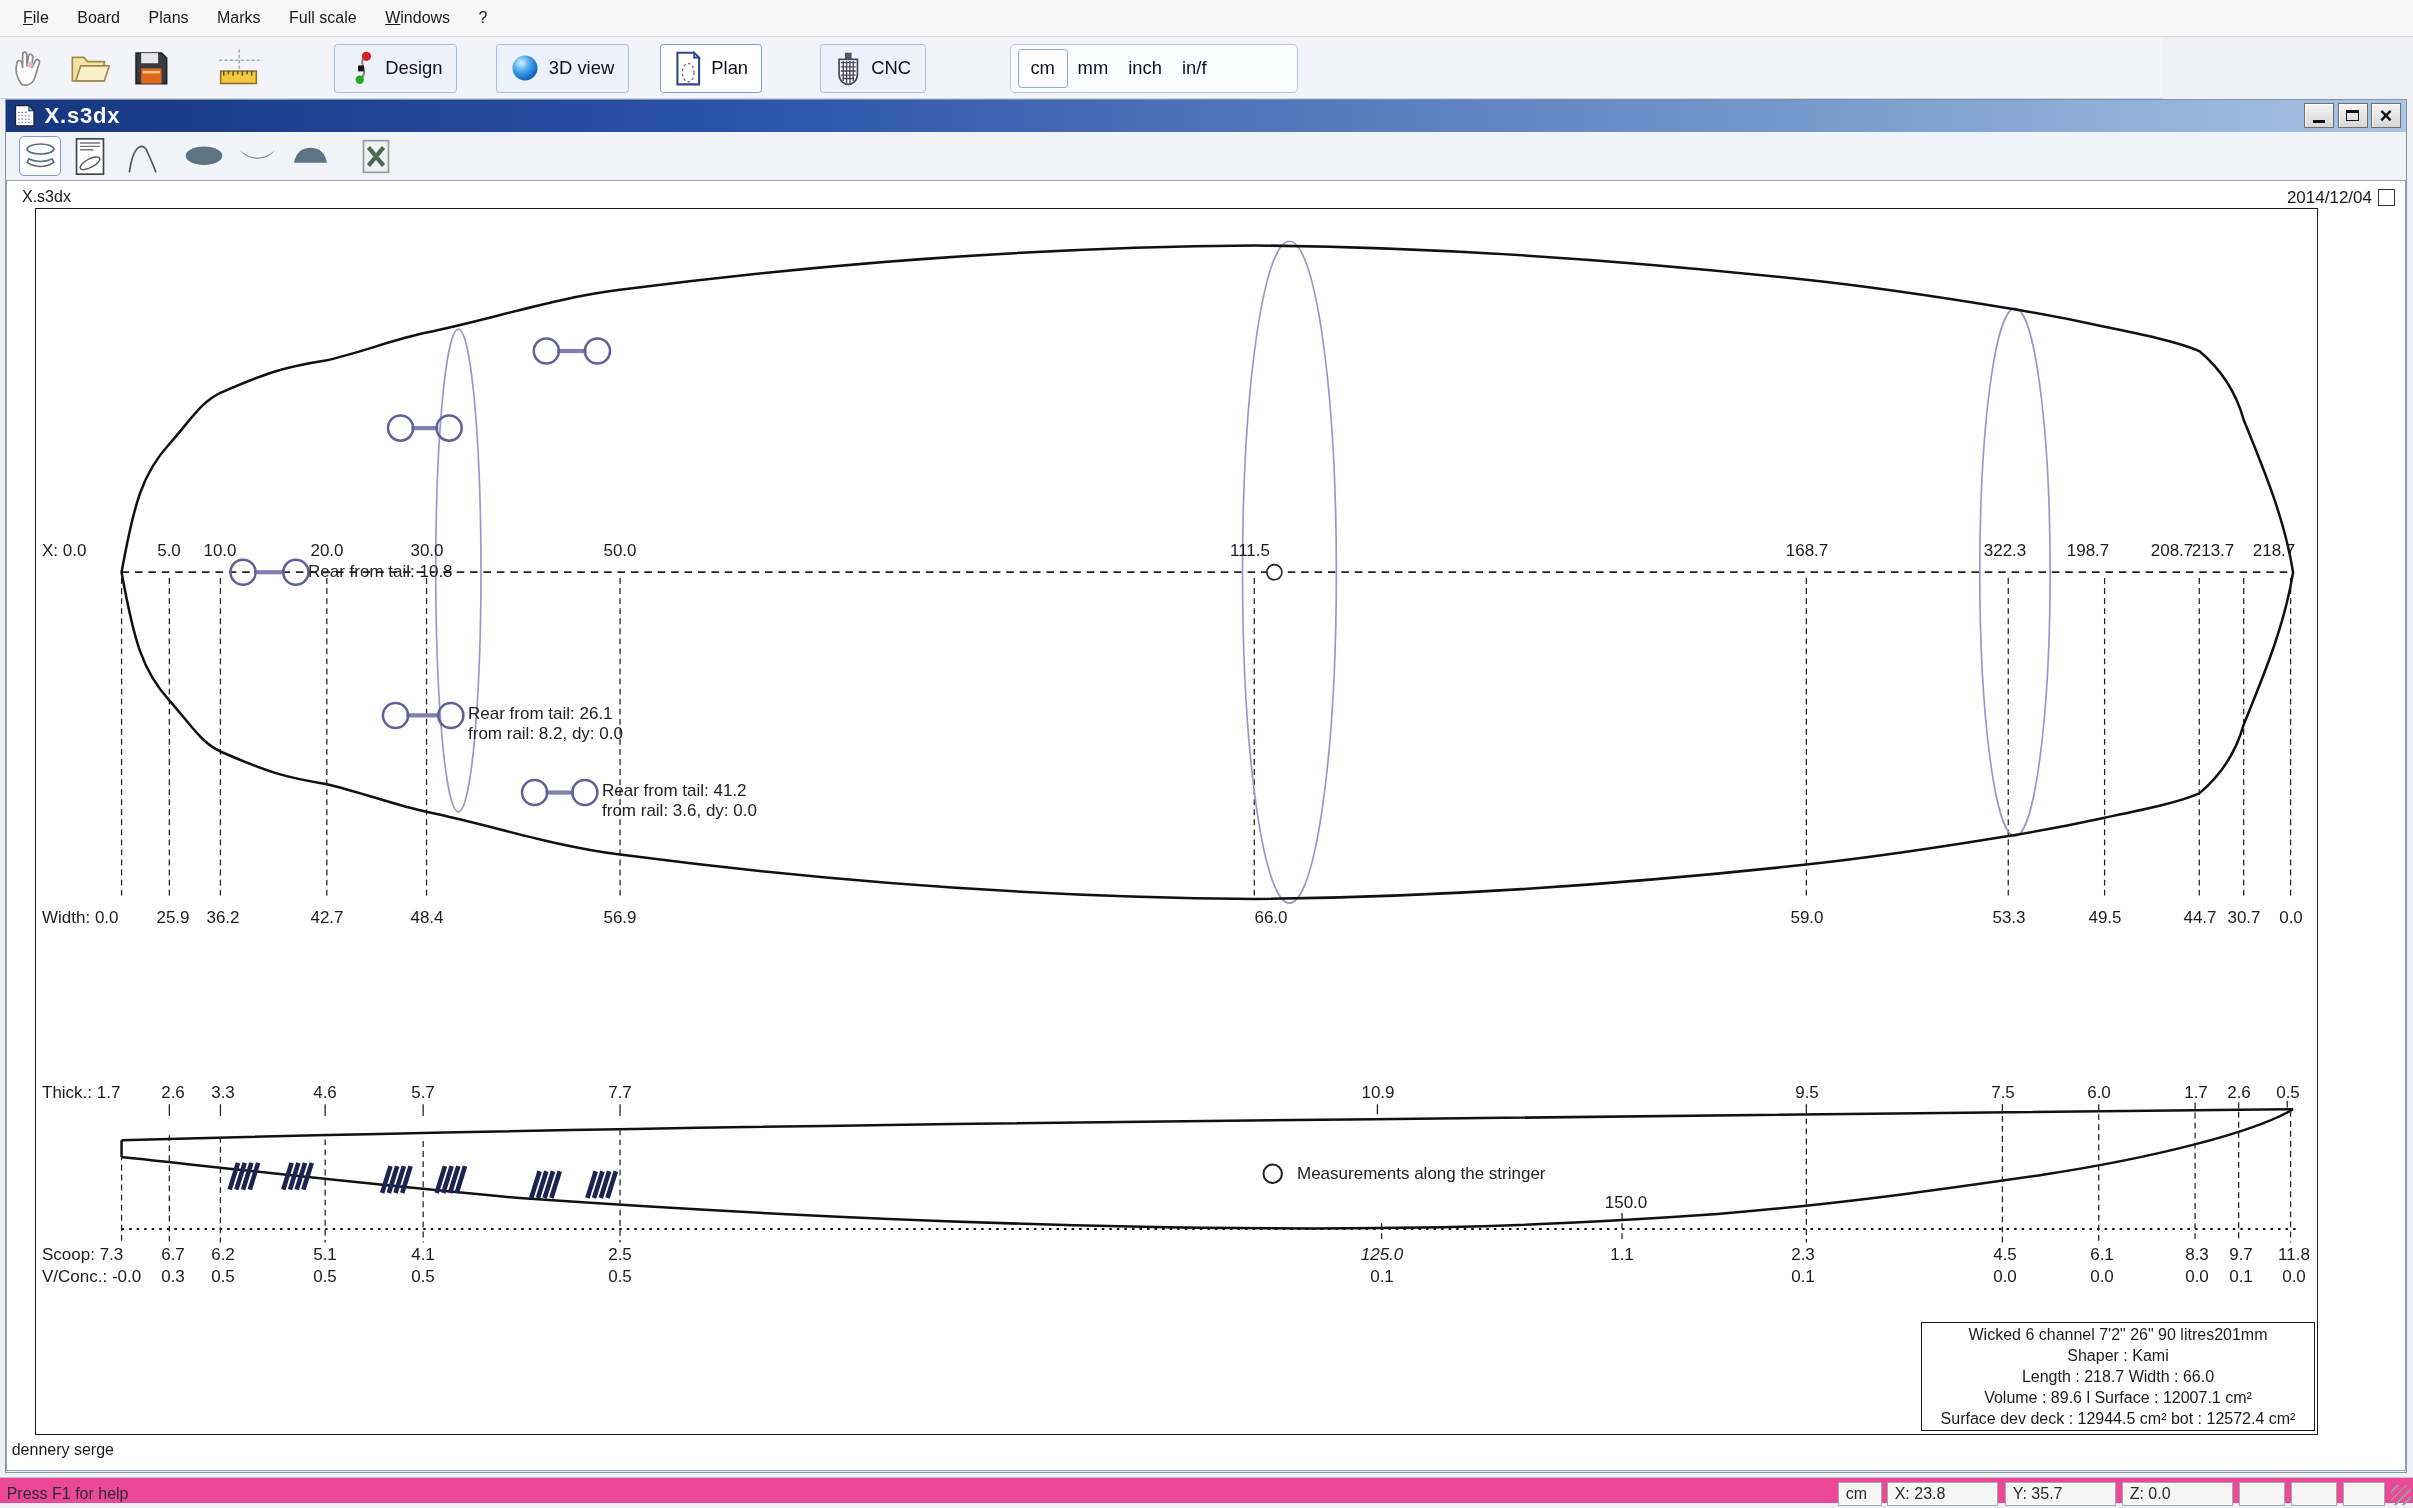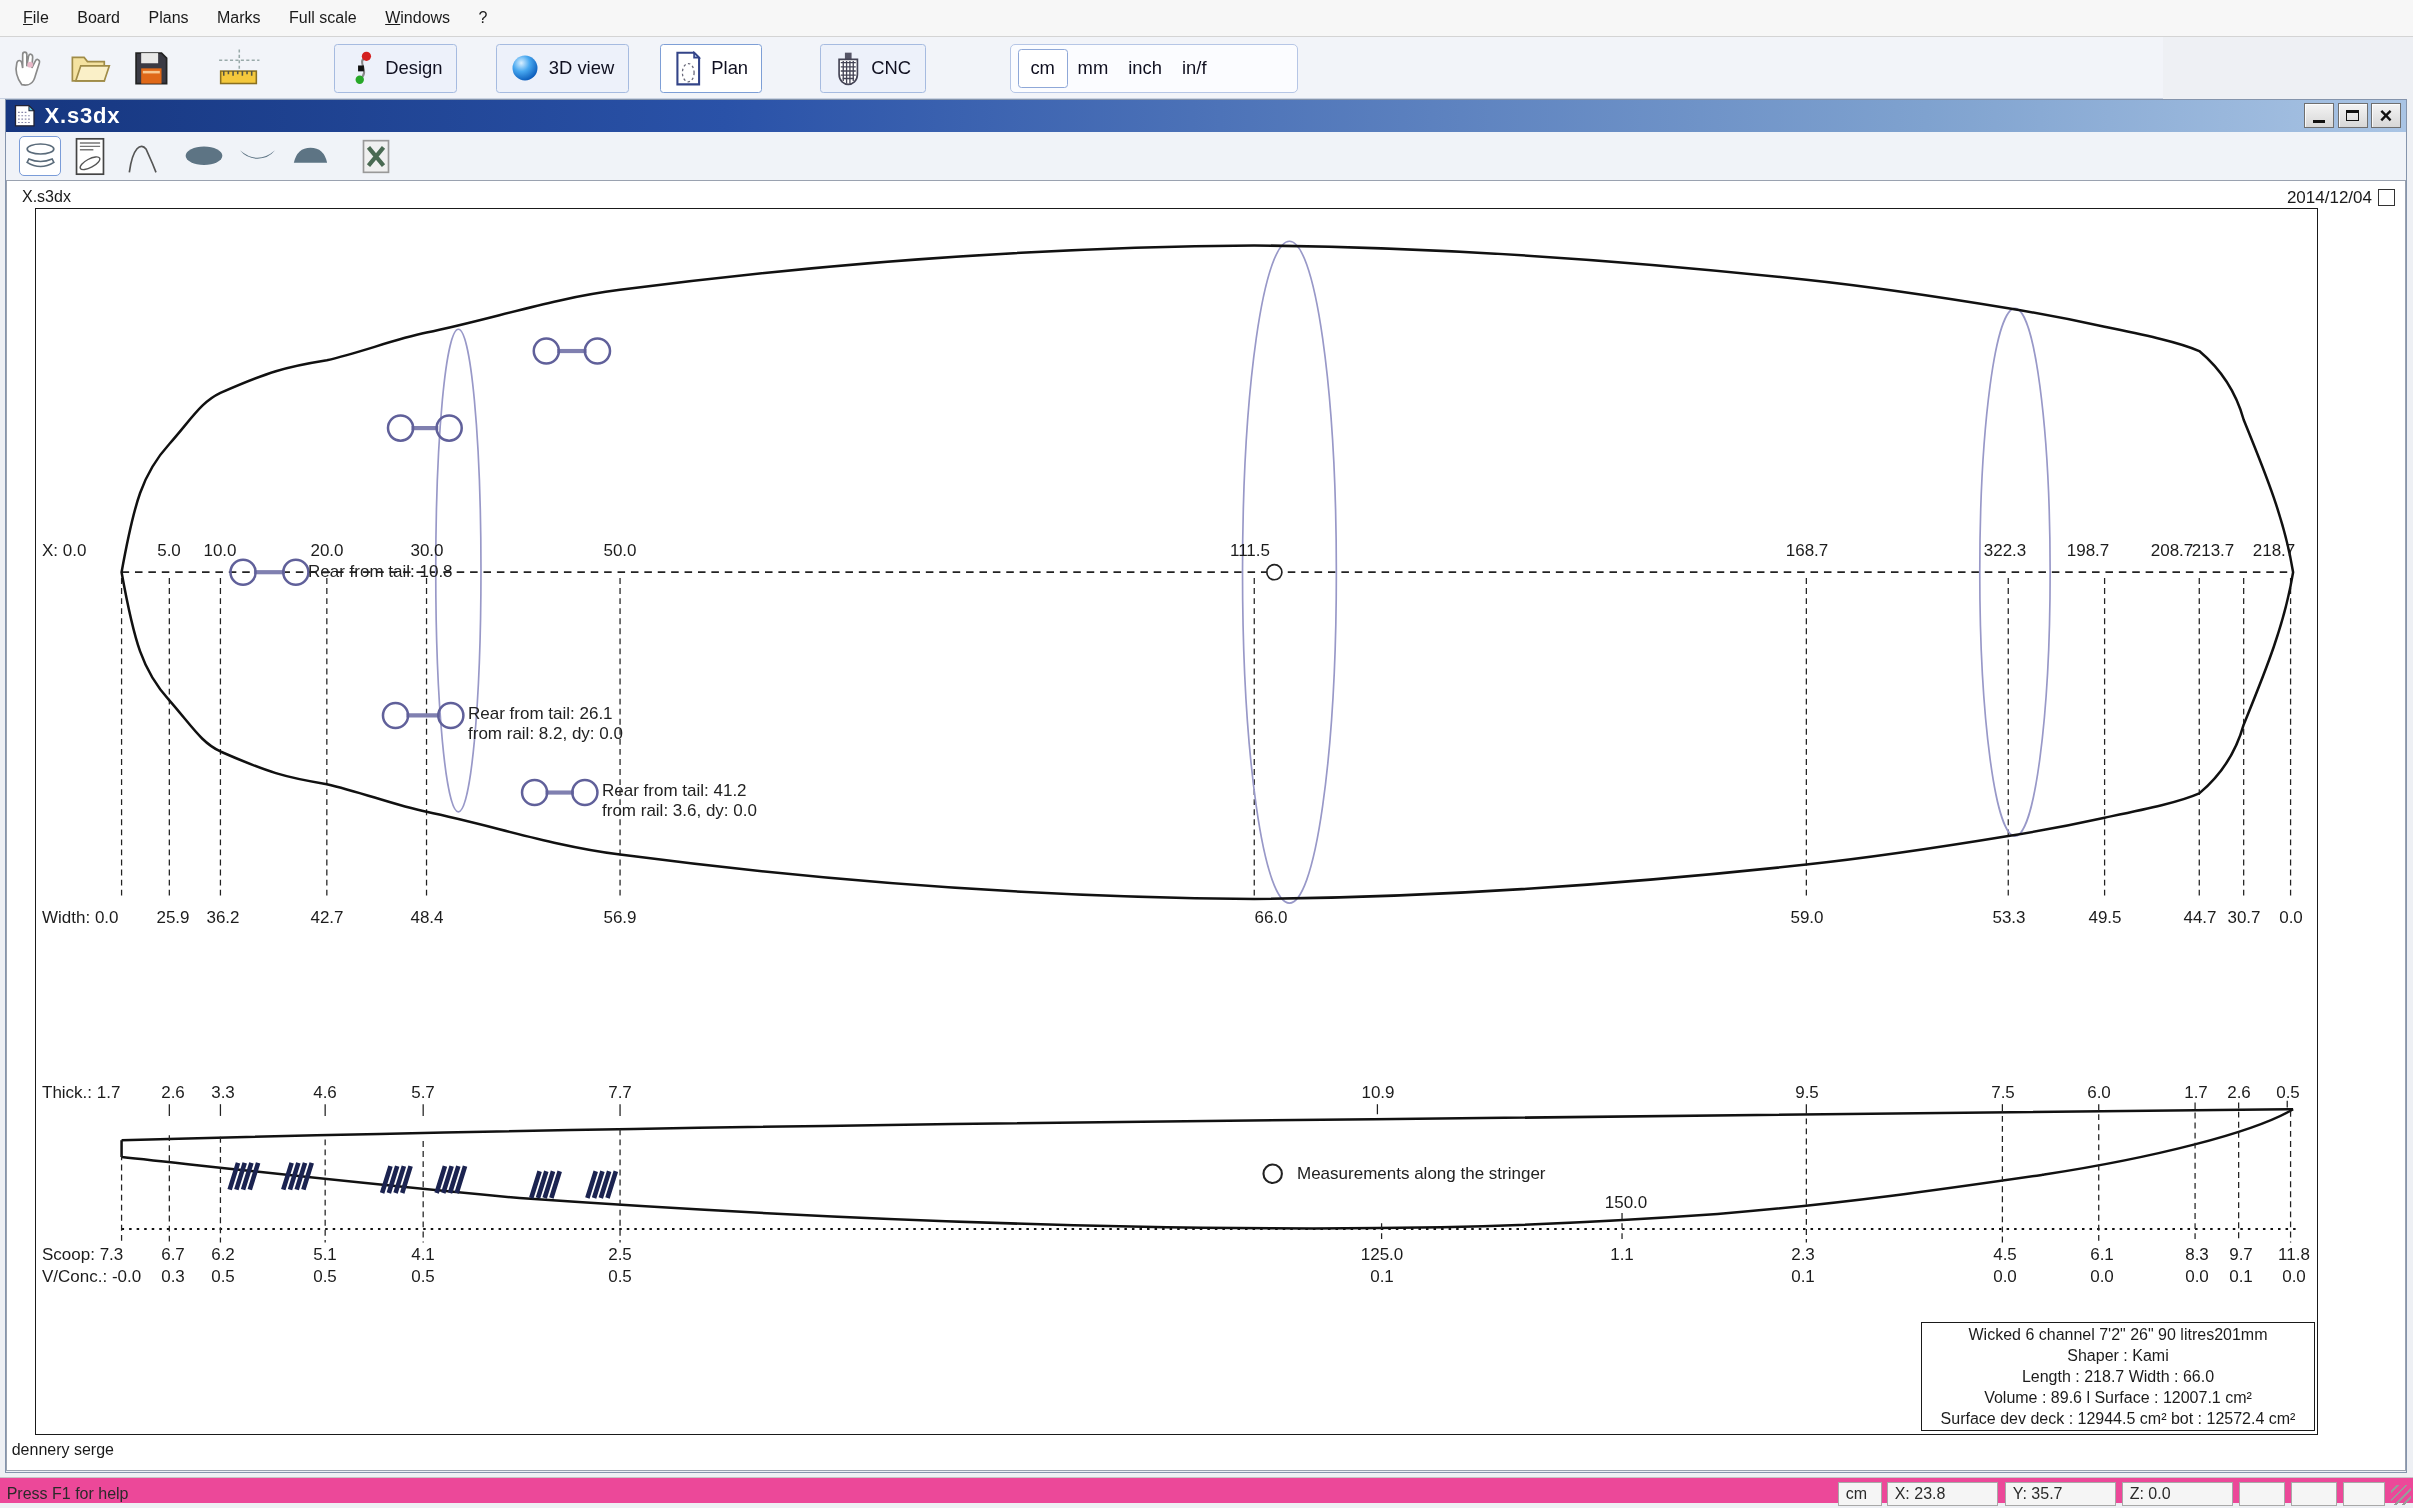--- a/index.html
+++ b/index.html
@@ -417,21 +417,21 @@
       <span class="mlabel c" style="left: 2099px; top: 1083px;">6.0</span>
       <span class="mlabel c" style="left: 2196px; top: 1083px;">1.7</span>
       <span class="mlabel c" style="left: 2239px; top: 1083px;">2.6</span>
       <span class="mlabel c" style="left: 2288px; top: 1083px;">0.5</span>
       <span class="mlabel" style="left: 42px; top: 1245px;">Scoop: 7.3</span>
       <span class="mlabel c" style="left: 173px; top: 1245px;">6.7</span>
       <span class="mlabel c" style="left: 223px; top: 1245px;">6.2</span>
       <span class="mlabel c" style="left: 325px; top: 1245px;">5.1</span>
       <span class="mlabel c" style="left: 423px; top: 1245px;">4.1</span>
       <span class="mlabel c" style="left: 620px; top: 1245px;">2.5</span>
-      <span class="mlabel c" style="left: 1382px; top: 1245px;">125.0</span>
+      <span class="mlabel c" style="left: 1382px; top: 1245px; font-style: italic;">125.0</span>
       <span class="mlabel c" style="left: 1622px; top: 1245px;">1.1</span>
       <span class="mlabel c" style="left: 1803px; top: 1245px;">2.3</span>
       <span class="mlabel c" style="left: 2005px; top: 1245px;">4.5</span>
       <span class="mlabel c" style="left: 2102px; top: 1245px;">6.1</span>
       <span class="mlabel c" style="left: 2197px; top: 1245px;">8.3</span>
       <span class="mlabel c" style="left: 2241px; top: 1245px;">9.7</span>
       <span class="mlabel c" style="left: 2294px; top: 1245px;">11.8</span>
       <span class="mlabel" style="left: 42px; top: 1267px;">V/Conc.: -0.0</span>
       <span class="mlabel c" style="left: 173px; top: 1267px;">0.3</span>
       <span class="mlabel c" style="left: 223px; top: 1267px;">0.5</span>

